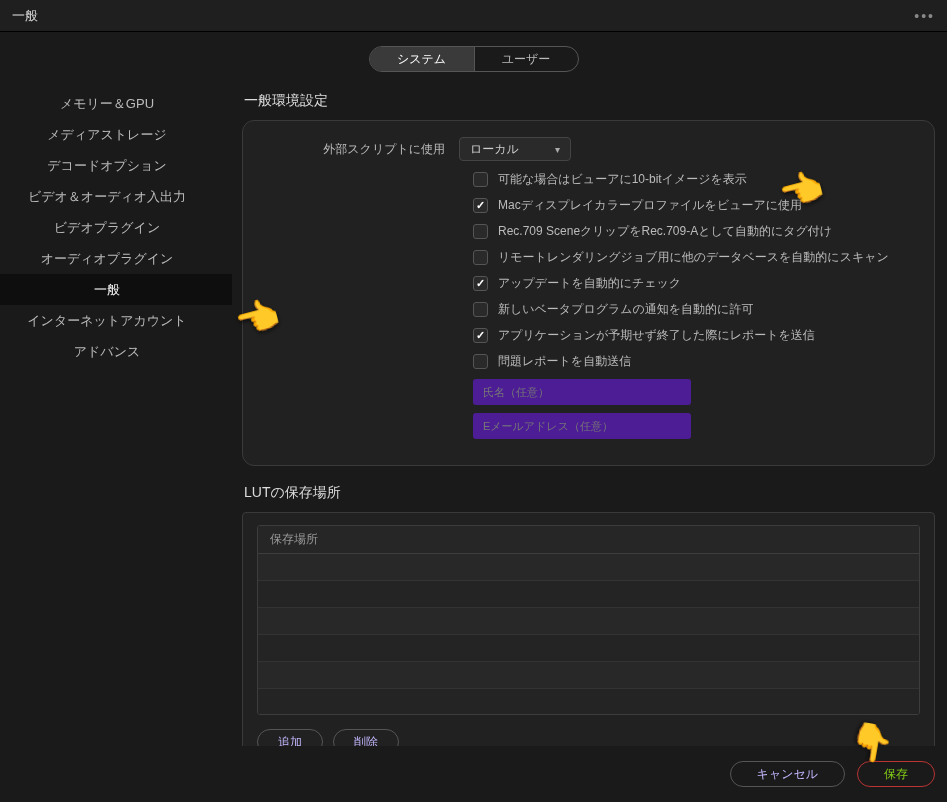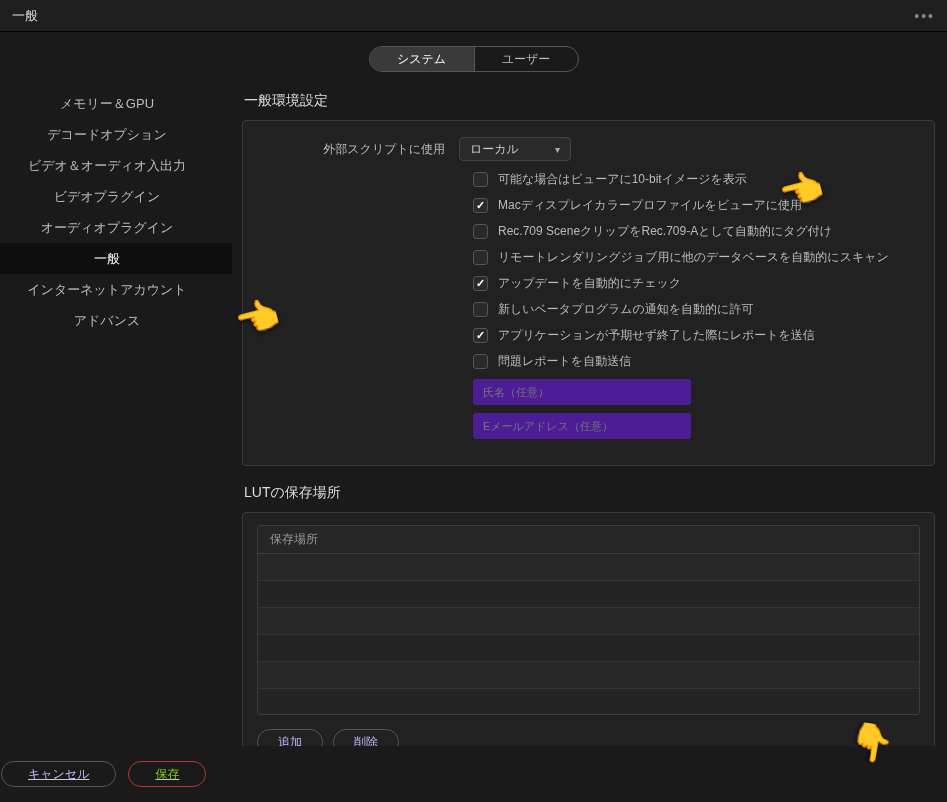--- a/index.html
+++ b/index.html
@@ -71,21 +71,21 @@
       overflow: auto;
       position: relative;
     }
     .section-title {
       color: #ddd;
       font-size: 14px;
       margin: 4px 0 10px 2px;
     }
     .panel {
       border: 1px solid #3a3a3a;
-      border-radius: 4px;
+      border-radius: 12px;
       padding: 16px 18px 18px 18px;
       background: #212121;
     }
     .row {
       display: flex;
       align-items: center;
       margin-bottom: 10px;
     }
     .row-label {
       width: 198px;
@@ -190,24 +190,24 @@
       cursor: pointer;
     }
     .footer {
       position: absolute;
       bottom: 0;
       left: 0;
       right: 0;
       height: 56px;
       display: flex;
       align-items: center;
-      padding: 0 1px;
+      justify-content: flex-end;
+      padding: 0 12px;
       gap: 12px;
       background: #1a1a1a;
-      text-decoration: underline;
     }
     .footer .pill-btn { padding: 0 26px; }
     .footer .save {
       border-color: #b33; color: #84cc16;
     }
     .pointer {
       position: absolute;
       font-size: 36px;
       line-height: 1;
       filter: drop-shadow(0 2px 2px rgba(0,0,0,.6));
@@ -229,20 +229,23 @@
   <div class="segmented">
     <div class="seg-btn active">システム</div>
     <div class="seg-btn">ユーザー</div>
   </div>
 </div>
 
 <div class="body">
   <div class="sidebar">
     <div class="sidebar-item">
         <span>メモリー＆GPU</span>
+      </div>
+    <div class="sidebar-item">
+        <span>メディアストレージ</span>
       </div>
     <div class="sidebar-item">
         <span>デコードオプション</span>
       </div>
     <div class="sidebar-item">
         <span>ビデオ＆オーディオ入出力</span>
       </div>
     <div class="sidebar-item">
         <span>ビデオプラグイン</span>
       </div>

